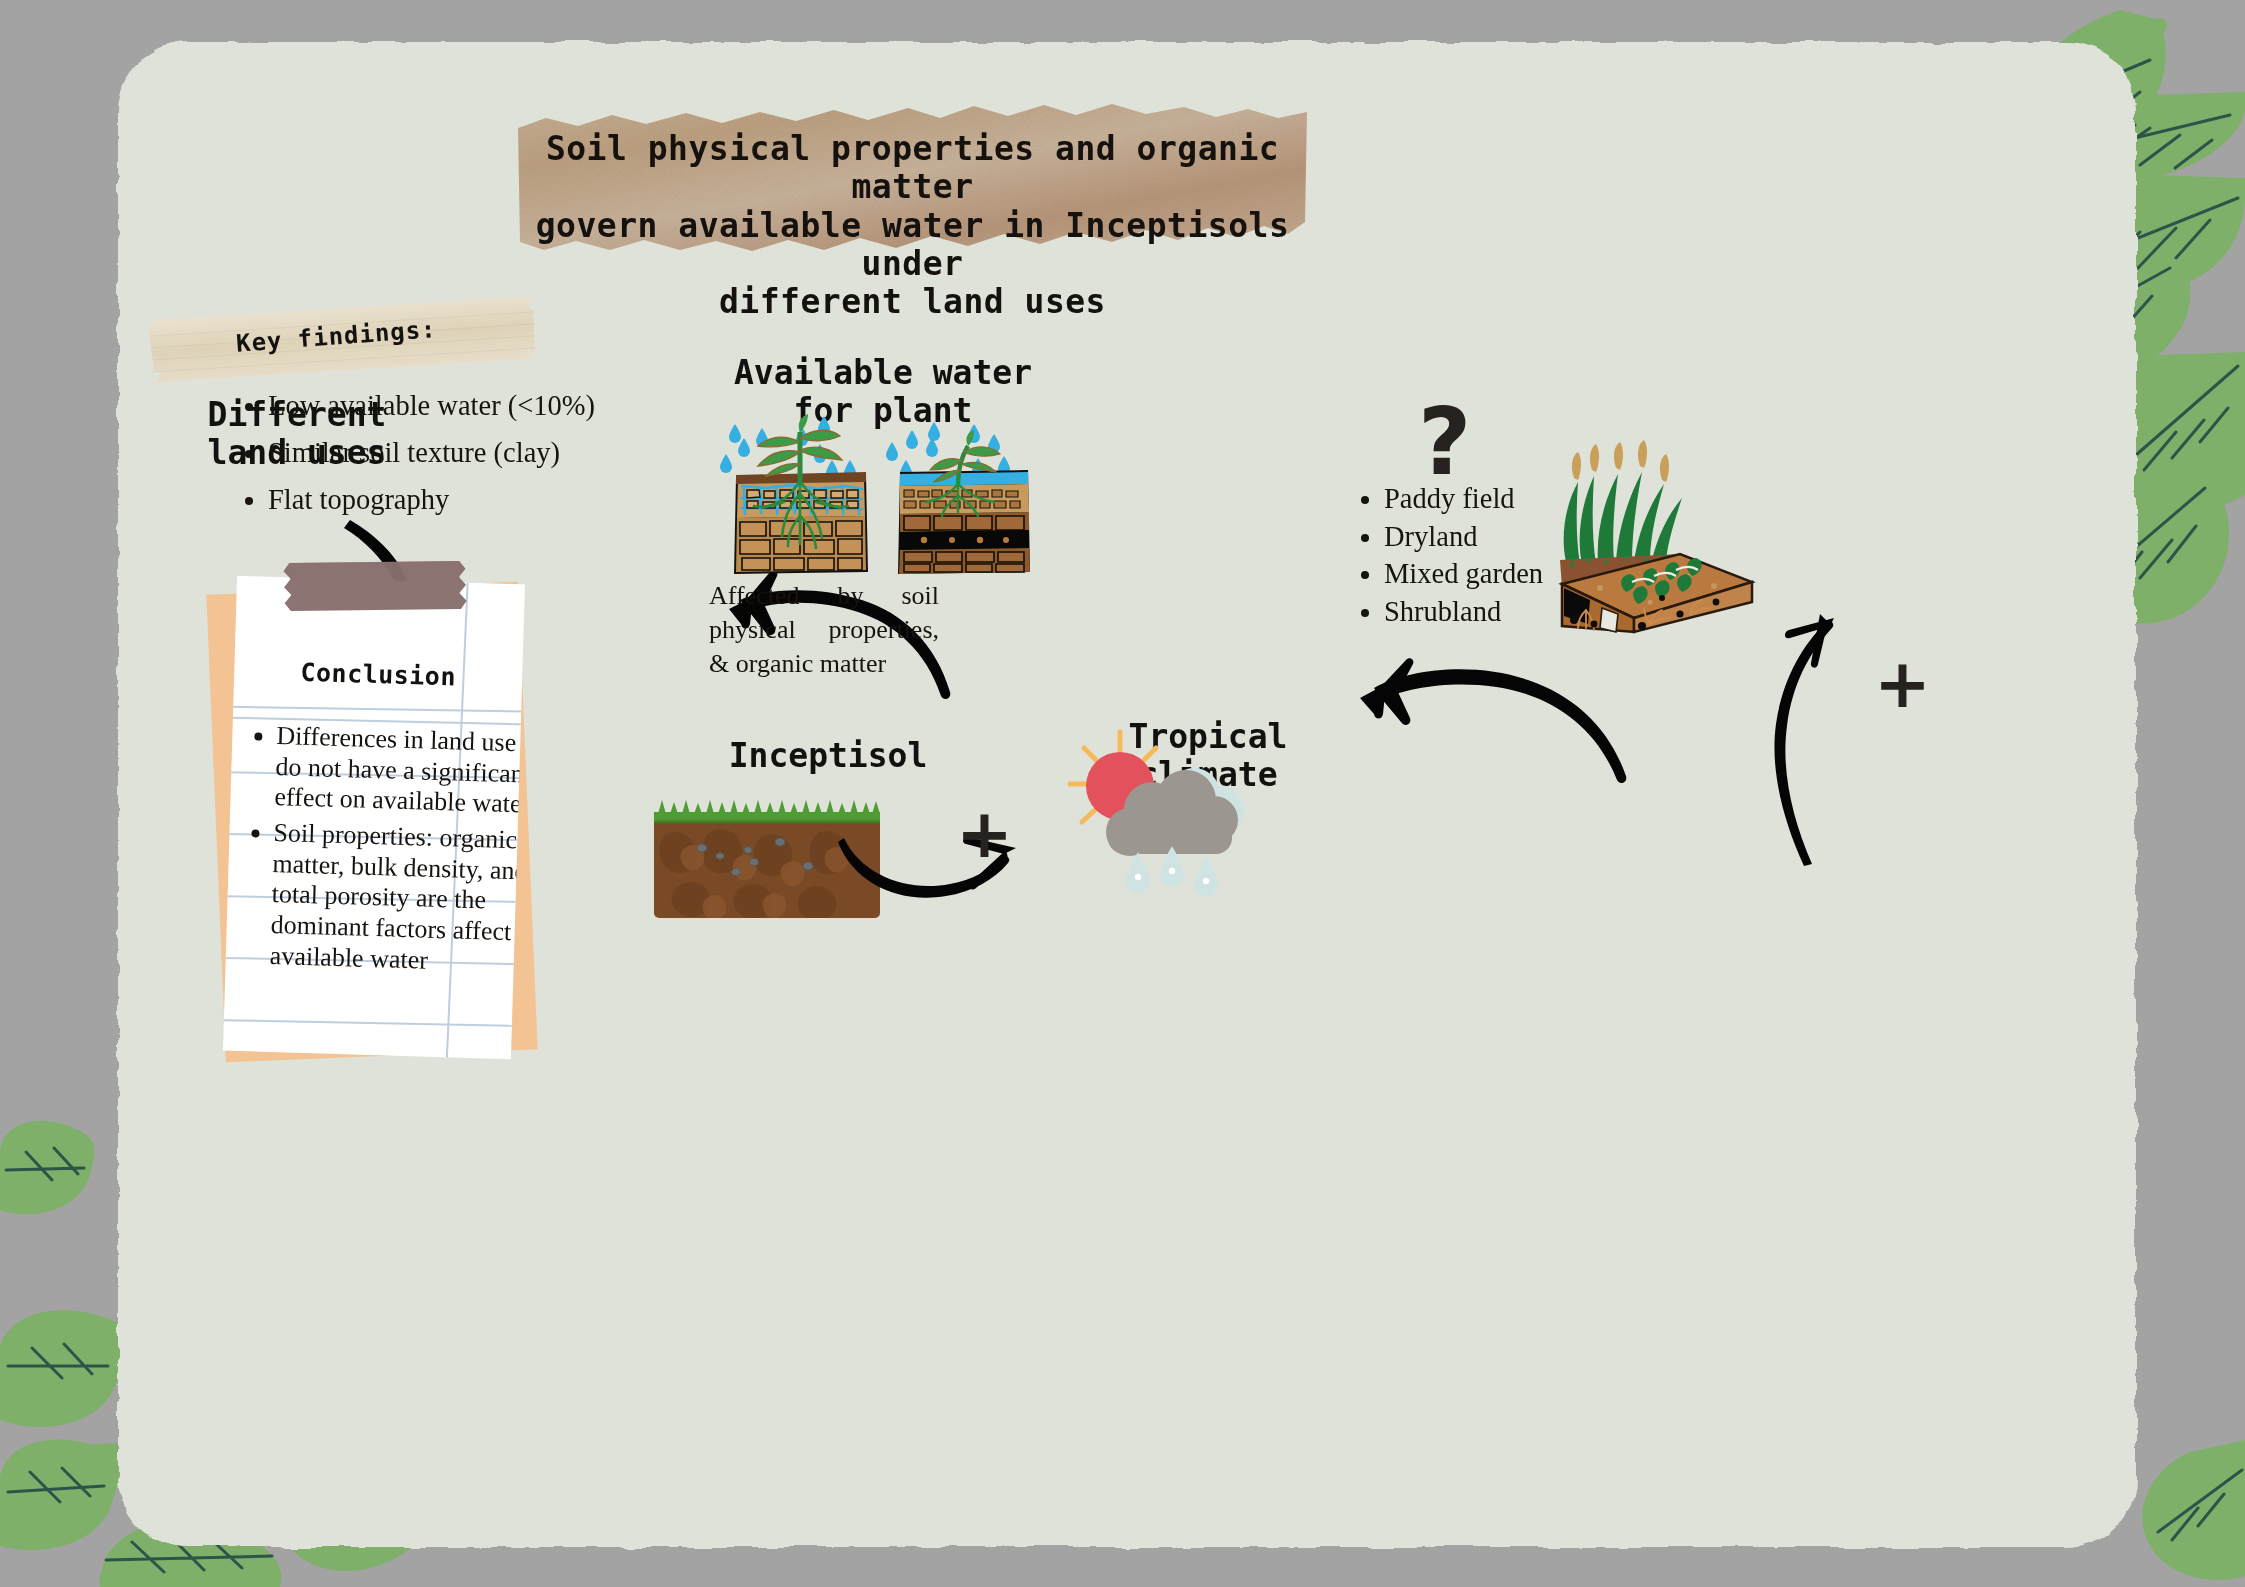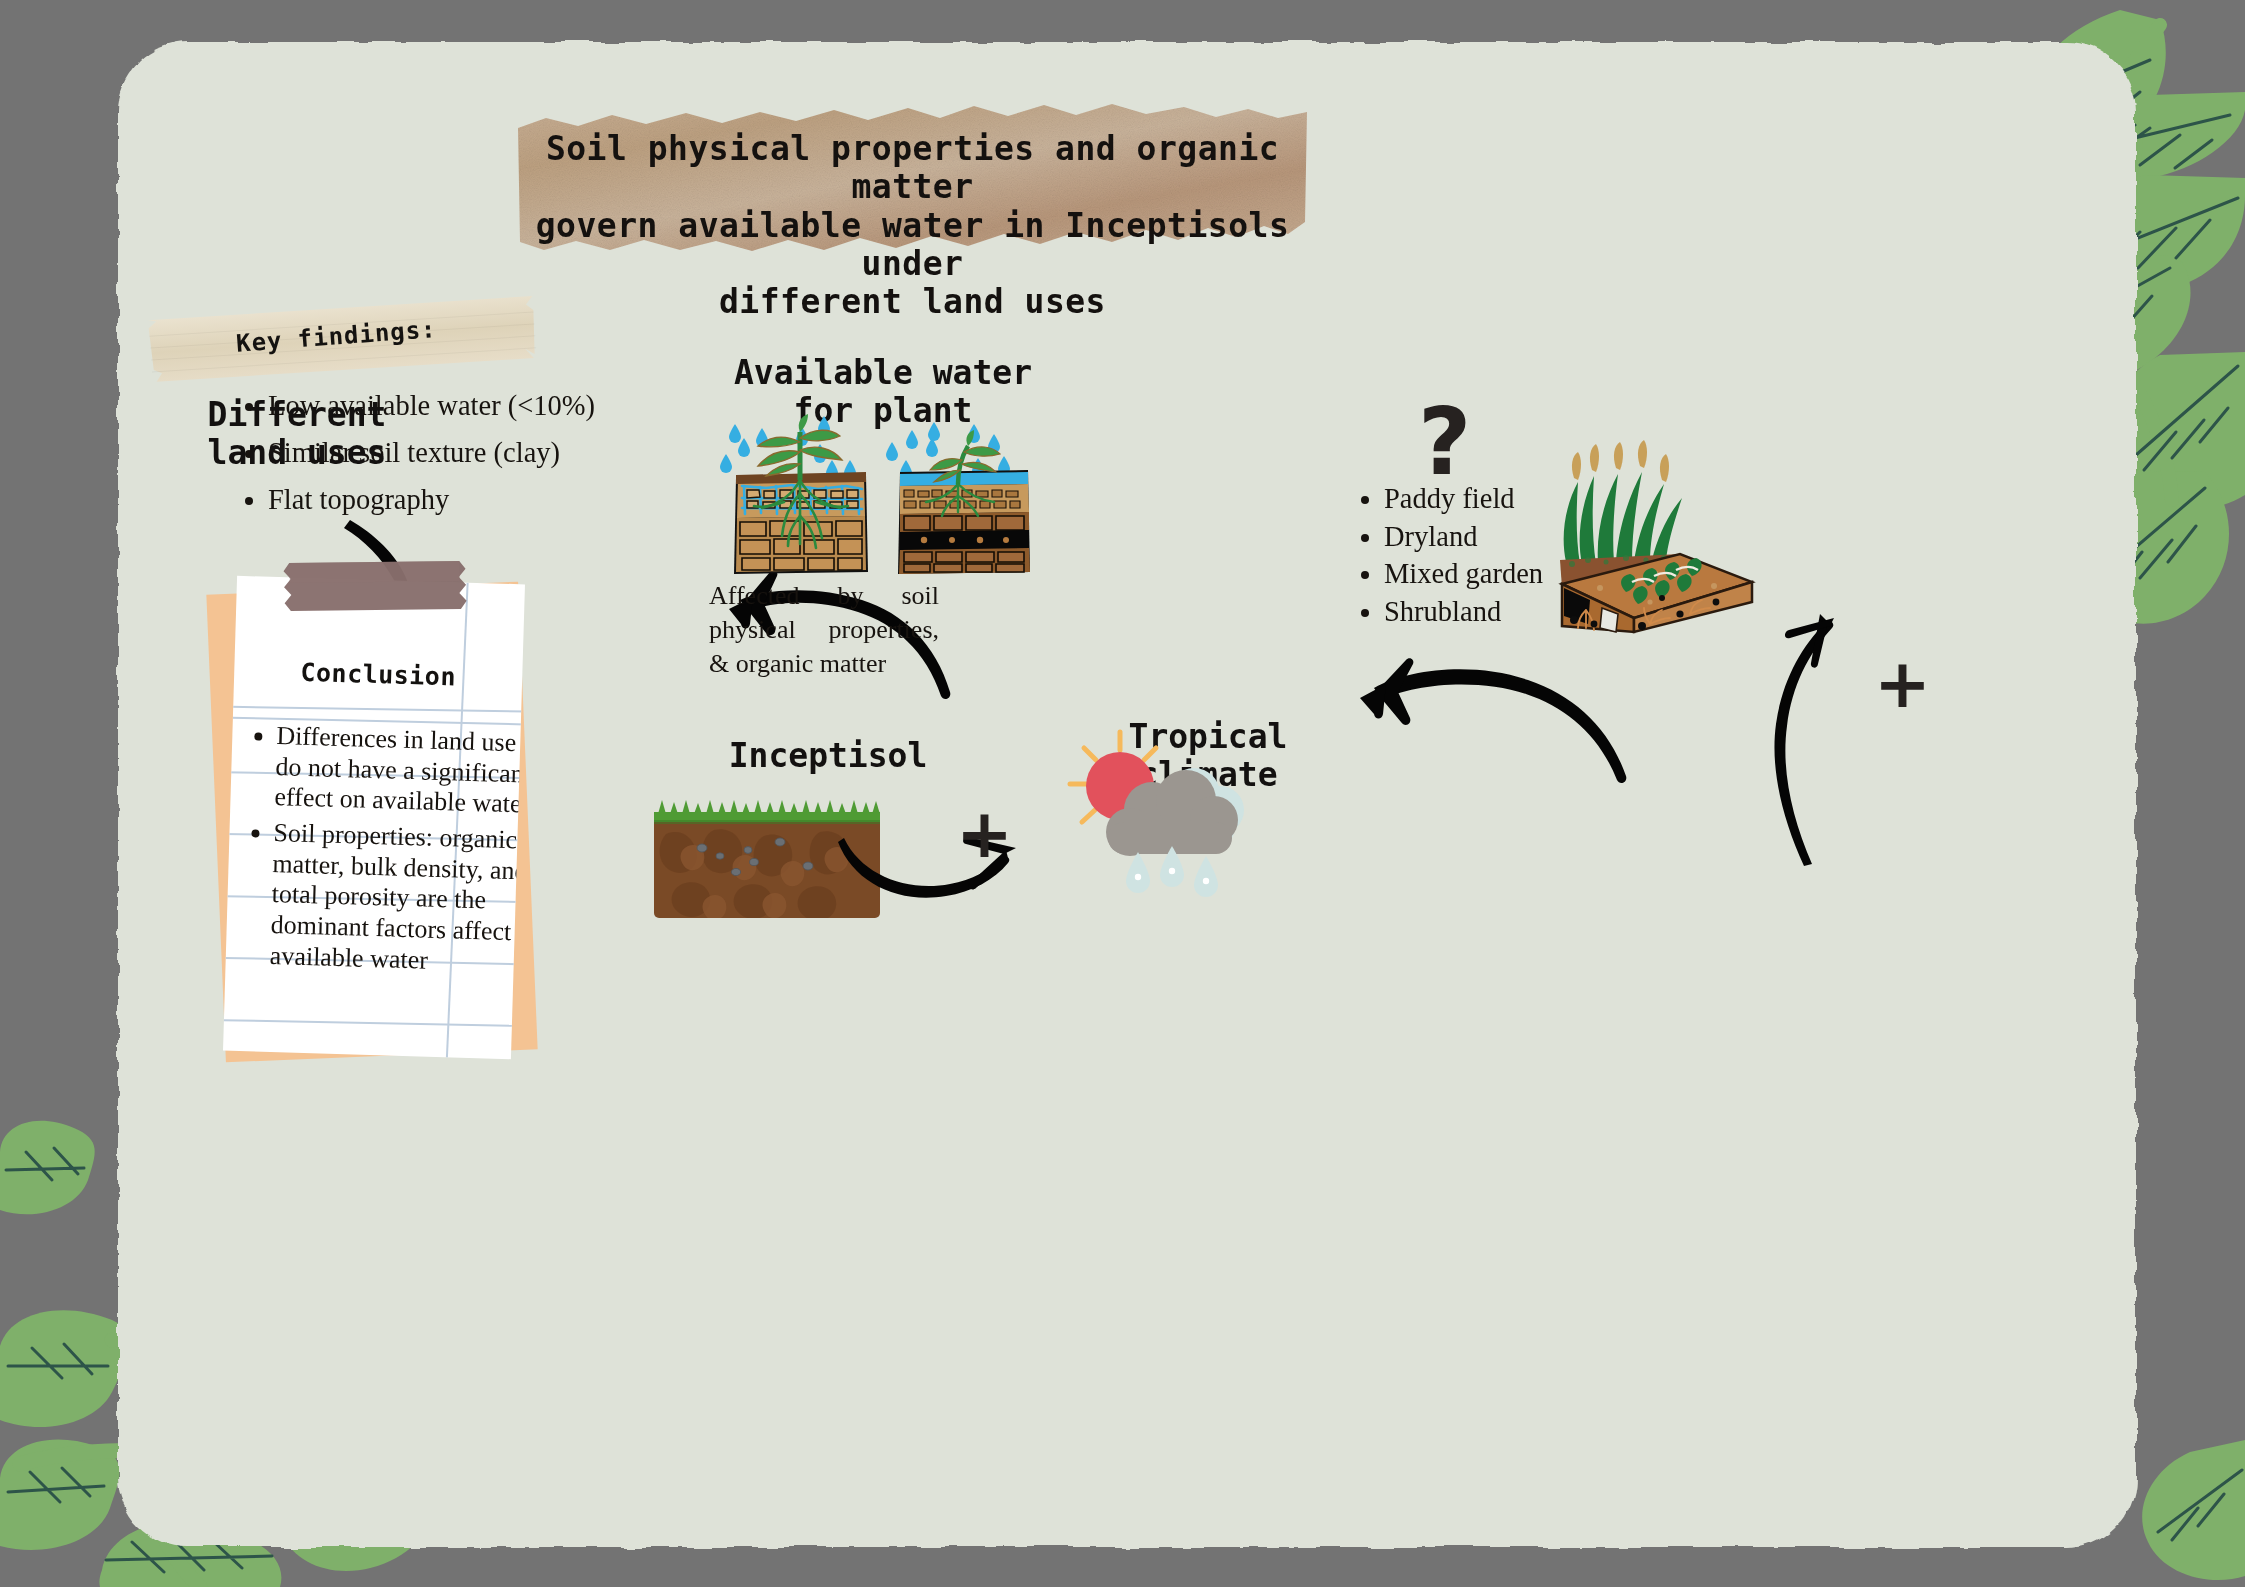--- a/index.html
+++ b/index.html
@@ -12,21 +12,21 @@
     height: 1587px;
     overflow: hidden;
     font-family: "Liberation Serif", serif;
     position: relative;
   }
   #stage {
     position: absolute;
     inset: 0;
     width: 2245px;
     height: 1587px;
-    background: #737373;
+    background: #a3a3a3;
     overflow: hidden;
   }
 
   
   .leaf-layer {
     position: absolute;
     inset: 0;
     pointer-events: none;
   }
 

